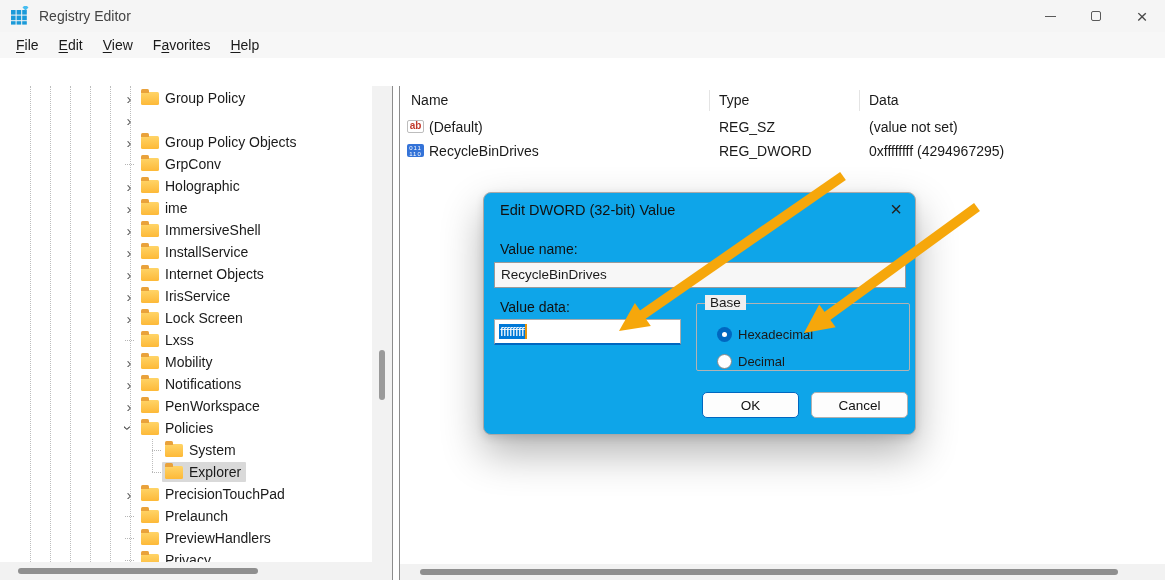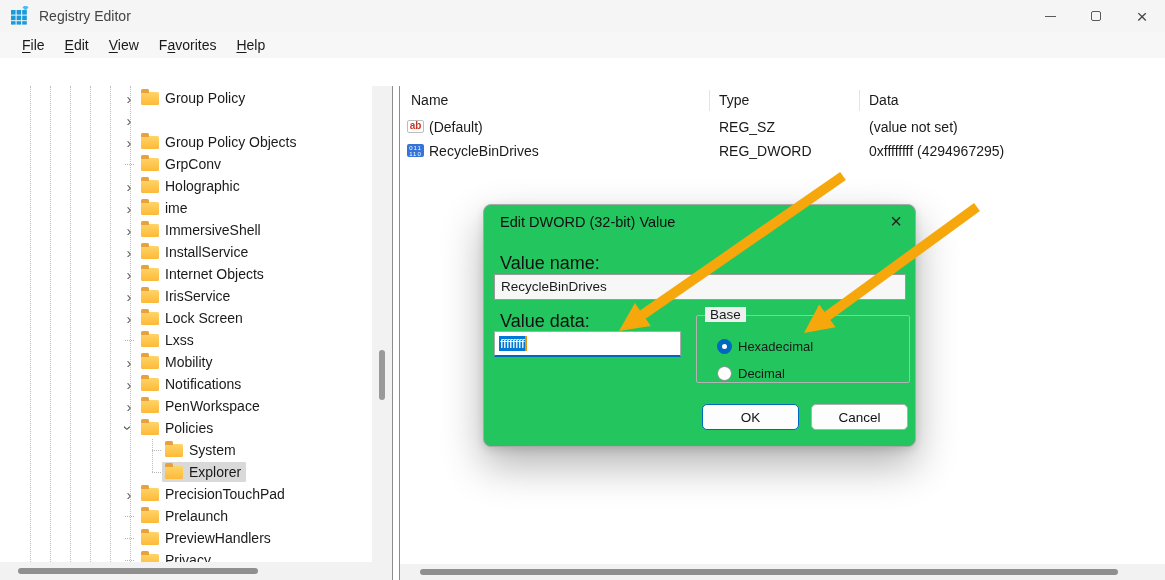--- a/index.html
+++ b/index.html
@@ -10,21 +10,21 @@
   .titlebar { position:absolute; left:0; top:0; width:100%; height:32px; background:#f5f5f5; display:flex; align-items:center; }
   .app-icon { margin-left:10px; width:20px; height:20px; }
   .win-title { margin-left:9px; font-size:14px; color:#444; }
   .win-controls { position:absolute; right:0; top:0; height:32px; display:flex; }
   .win-btn { width:46px; height:32px; display:flex; align-items:center; justify-content:center; color:#5a5a5a; }
   .glyph-min { width:11px; height:0; border-top:1.4px solid #5a5a5a; }
   .glyph-max { width:10px; height:10px; border:1.4px solid #5a5a5a; border-radius:2px; }
   .glyph-close { font-size:19px; line-height:19px; color:#4a4a4a; }
 
   
-  .menubar { position:absolute; left:0; top:32px; width:100%; height:26px; background:#f7f7f7; display:flex; align-items:center; padding-left:12px; }
+  .menubar { position:absolute; left:0; top:32px; width:100%; height:26px; background:#f7f7f7; display:flex; align-items:center; padding-left:6px; }
   .menu-item { padding:0 10px; font-size:14px; color:#1a1a1a; }
   .mn { text-decoration:underline; text-underline-offset:2px; }
 
   
   .addressbar { position:absolute; left:0; top:58px; width:100%; height:28px; background:#ffffff; border-bottom:1px solid #d6d6d6; display:flex; align-items:center; }
   .address-text { margin-left:5px; font-size:14px; color:#111; white-space:nowrap; }
 
   
   .tree-pane { position:absolute; left:0; top:86px; width:393px; bottom:0; background:#fff; border-right:1px solid #8c8c8c; overflow:hidden; }
   .pane-gap { position:absolute; left:393px; top:86px; width:6px; bottom:0; background:#fff; }
@@ -58,24 +58,24 @@
   
   .col-header { position:absolute; top:6px; font-size:14px; color:#1a1a1a; }
   .col-sep { position:absolute; top:4px; height:21px; width:0; border-left:1px solid #e4e4e4; }
   .list-row { position:absolute; left:0; right:0; height:24px; }
   .cell { position:absolute; top:0; height:24px; line-height:24px; font-size:14px; white-space:nowrap; }
   .val-icon { position:absolute; left:7px; top:5px; width:17px; height:13px; flex:none; }
   .icon-string { background:#fff; border:1px solid #bdbdbd; color:#c0392b; font-weight:bold; font-size:10px; line-height:10px; text-align:center; border-radius:2px; }
   .icon-dword { background:#3473d8; color:#fff; font-size:6px; line-height:6px; text-align:center; border-radius:2px; padding-top:1px; letter-spacing:1px; }
 
   
-  .dialog { position:absolute; left:483px; top:204px; width:433px; height:243px; background:#22c55e; border:1px solid #a9a9a9; border-radius:8px; box-shadow:0 18px 42px rgba(0,0,0,.30), 0 3px 8px rgba(0,0,0,.12); z-index:40; }
+  .dialog { position:absolute; left:483px; top:192px; width:433px; height:243px; background:#0ea5e9; border:1px solid #a9a9a9; border-radius:8px; box-shadow:0 18px 42px rgba(0,0,0,.30), 0 3px 8px rgba(0,0,0,.12); z-index:40; }
   .dlg-title { position:absolute; left:16px; top:9px; font-size:14.5px; color:#111; }
   .dlg-close { position:absolute; right:13px; top:5px; font-size:20px; color:#222; line-height:22px; }
-  .dlg-label { position:absolute; font-size:18px; color:#111; }
+  .dlg-label { position:absolute; font-size:14px; color:#111; }
   .input-value-name { position:absolute; left:10px; top:69px; width:412px; height:26px; background:#f7f7f7; border:1px solid #9a9a9a; font-size:13.5px; line-height:24px; padding-left:6px; }
   .input-value-data { position:absolute; left:10px; top:126px; width:187px; height:26px; background:#fff; border:1px solid #ababab; border-bottom:2px solid #0067c0; font-size:13.5px; line-height:23px; padding-left:4px; }
   .sel-text { background:#0078d7; color:#fff; padding:0 1px; border-right:2px solid #e8940a; letter-spacing:-0.5px; }
   .base-group { position:absolute; left:212px; top:110px; width:214px; height:68px; border:1px solid #b3b3b3; border-radius:2px; }
   .base-legend { position:absolute; top:-9px; left:8px; background:#efefef; padding:0 5px; font-size:13.5px; }
   .radio-row { position:absolute; left:20px; display:flex; align-items:center; height:18px; }
   .radio { width:15px; height:15px; border-radius:50%; flex:none; position:relative; }
   .radio.on { background:#0067c0; }
   .radio.on::after { content:""; position:absolute; left:5px; top:5px; width:5px; height:5px; border-radius:50%; background:#fff; }
   .radio.off { background:#fff; border:1px solid #8a8a8a; }

